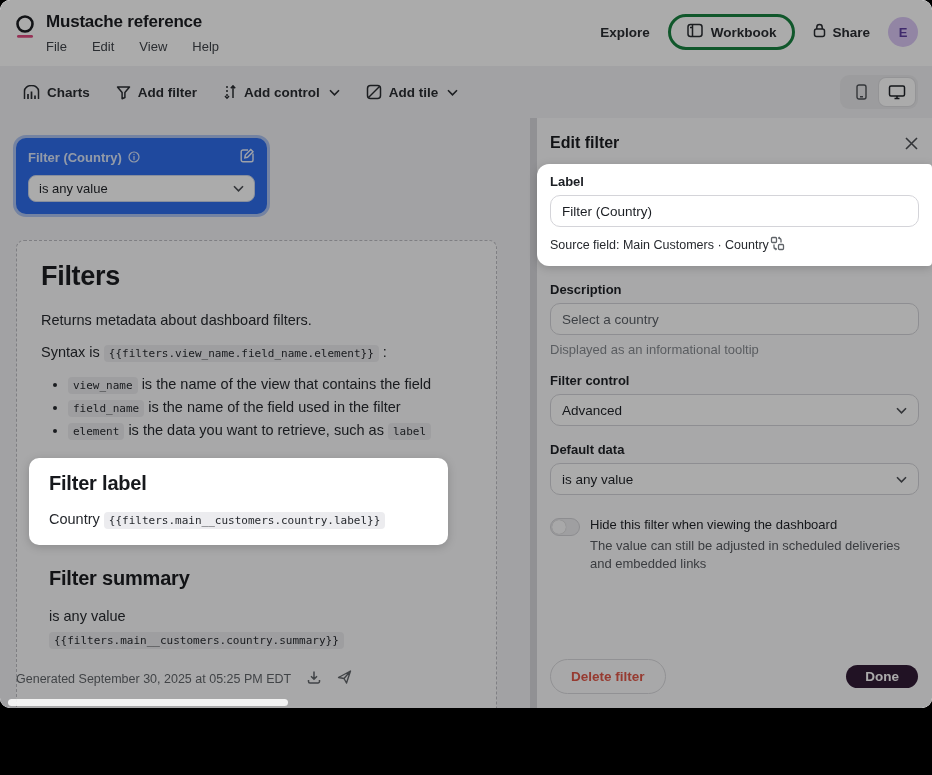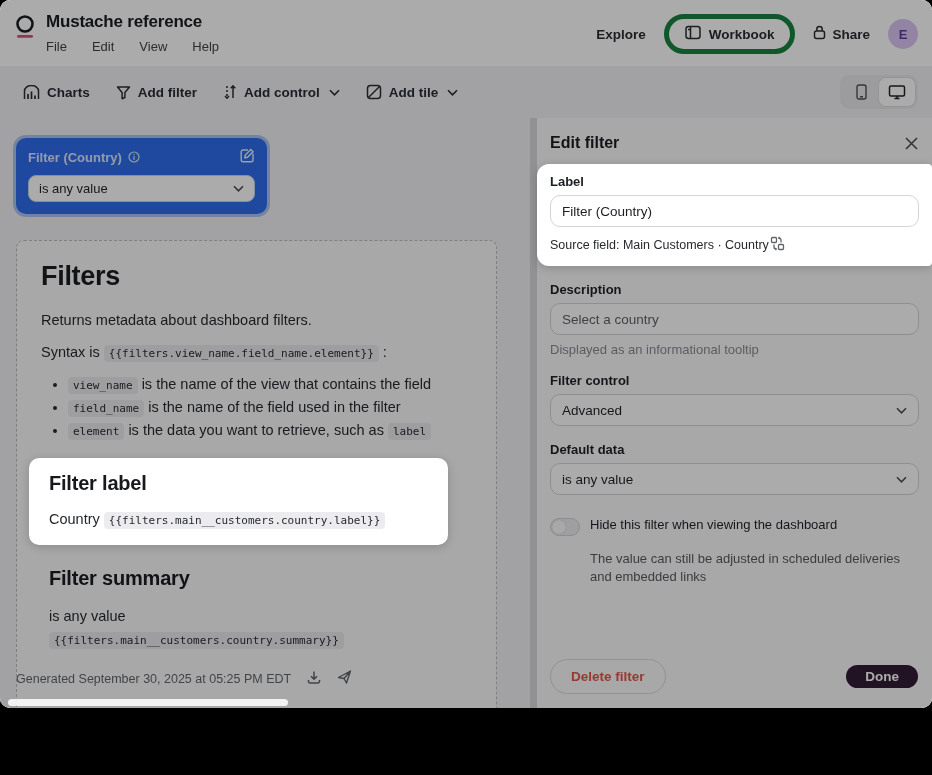--- a/index.html
+++ b/index.html
@@ -9,21 +9,21 @@
 
   
   .app-header { background:#fff; height:66px; display:flex; justify-content:space-between; align-items:flex-start; padding:12px 14px 0 14px; }
   .hdr-left { display:flex; gap:10px; }
   .logo { width:22px; height:26px; margin-top:2px; }
   .title-block .app-title { font-size:17px; font-weight:700; color:#17191d; letter-spacing:-0.2px; }
   .menu-row { display:flex; gap:25px; margin-top:7px; }
   .menu-item { font-size:13px; color:#3c4046; cursor:default; }
   .hdr-right { display:flex; align-items:center; gap:18px; margin-top:2px; }
   .explore { font-size:13.5px; font-weight:700; color:#26292e; }
-  .workbook-btn { display:flex; align-items:center; gap:8px; border:5px solid #15803d; border-radius:999px; padding:6px 16px; font-size:13.5px; font-weight:700; color:#26292e; background:#fff; }
+  .workbook-btn { display:flex; align-items:center; gap:8px; border:3px solid #15803d; border-radius:999px; padding:6px 16px; font-size:13.5px; font-weight:700; color:#26292e; background:#fff; }
   .share { display:flex; align-items:center; gap:6px; font-size:13.5px; font-weight:700; color:#26292e; }
   .avatar { width:30px; height:30px; border-radius:50%; background:#d9c6f5; color:#5b3aa0; font-size:13px; font-weight:700; display:flex; align-items:center; justify-content:center; }
 
   
   .toolbar { height:52px; display:flex; align-items:center; justify-content:space-between; padding:0 14px; background:#f2f2f4; }
   .tool-group { display:flex; align-items:center; gap:8px; }
   .tool-btn { display:flex; align-items:center; gap:7px; font-size:13.5px; font-weight:700; color:#26292e; padding:7px 9px; border-radius:8px; }
   .tool-btn svg { display:block; }
   .chev { margin-left:2px; }
   .device-toggle { display:flex; background:#e9e9ec; border-radius:9px; padding:3px; }
@@ -76,21 +76,21 @@
 
   .label-spot { margin:2px -13px 16px -13px; padding:10px 13px 12px 13px; border-radius:12px 4px 4px 12px; }
   .source-row { display:flex; align-items:center; gap:1px; margin-top:9px; font-size:12.5px; color:#26292e; }
   .form-section { margin-bottom:16px; }
   .desc-input { color:#5a5f66; }
 
   .toggle-row { display:flex; gap:10px; margin-top:22px; }
   .toggle { width:30px; height:18px; border-radius:999px; background:#ededf0; border:1px solid #d2d2d7; position:relative; flex:0 0 auto; margin-top:1px; }
   .toggle-knob { position:absolute; left:1px; top:1px; width:14px; height:14px; border-radius:50%; background:#fbfbfc; box-shadow:0 0 1px rgba(0,0,0,0.3); }
   .toggle-label { font-size:13px; color:#1b1e23; }
-  .toggle-sub { font-size:13px; color:#54575d; margin-top:18px; line-height:1.35; }
+  .toggle-sub { font-size:13px; color:#54575d; margin-top:5px; line-height:1.35; }
 
   .rp-footer { display:flex; justify-content:space-between; align-items:center; padding:12px 14px 14px 13px; }
   .delete-btn { border:1px solid #d8d8dc; background:transparent; border-radius:999px; padding:9px 20px; font-size:13.5px; font-weight:700; color:#e05546; font-family:"Liberation Sans", sans-serif; }
   .done-btn { border:none; background:#2e1733; border-radius:999px; padding:4px 19px; font-size:13.5px; font-weight:700; color:#fff; font-family:"Liberation Sans", sans-serif; }
 
   
   .overlay { position:absolute; inset:0; background:rgba(8,8,10,0.34); z-index:50; pointer-events:none; border-radius:10px; }
 </style>
 </head>
 <body>

